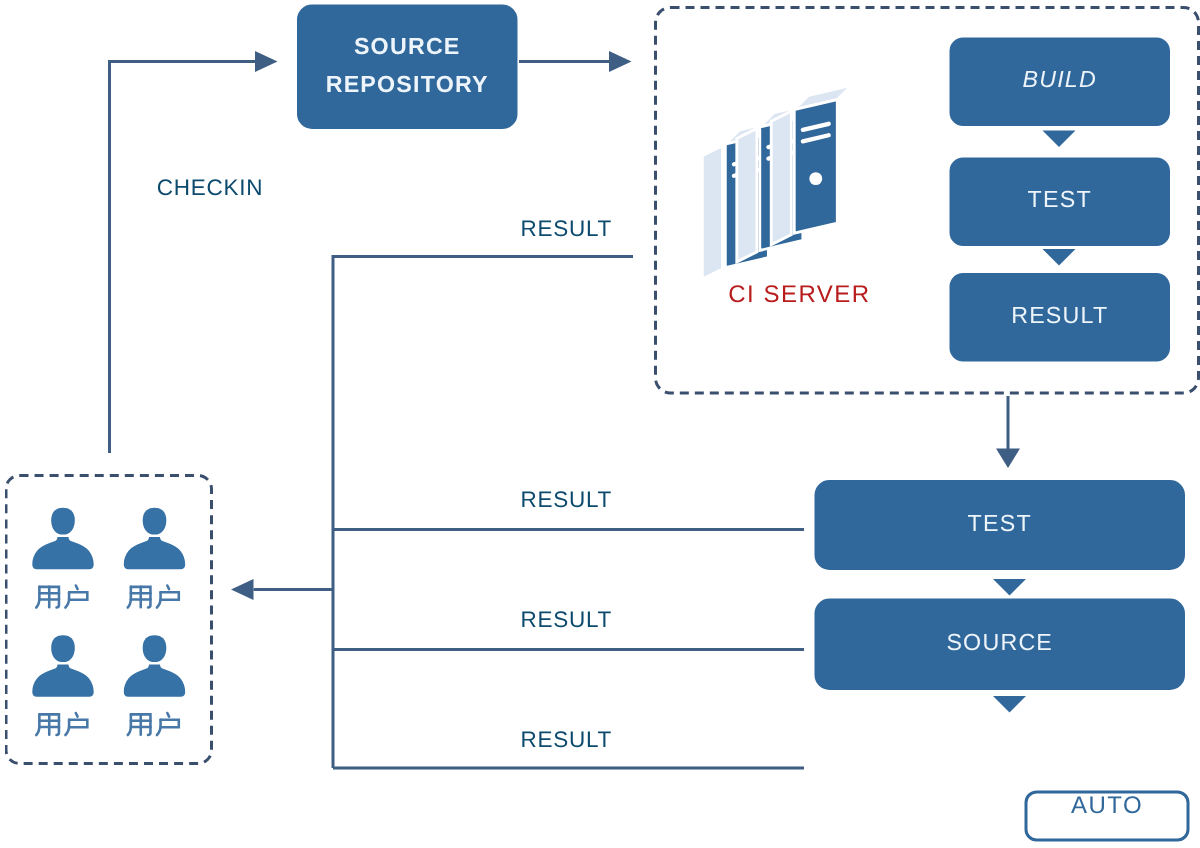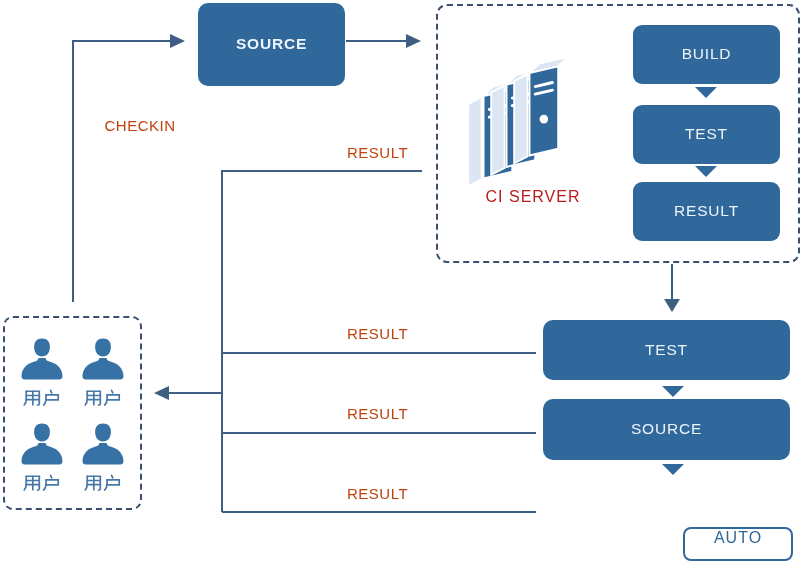--- a/index.html
+++ b/index.html
@@ -10,26 +10,26 @@
   svg.layer{position:absolute;left:0;top:0;width:800px;height:565px;pointer-events:none;}
   .node{
     position:absolute;background:#31689B;border-radius:9px;color:#EDF4FA;
     display:flex;align-items:center;justify-content:center;text-align:center;
     font-size:15.5px;letter-spacing:0.8px;line-height:1.55;
   }
   .dashed{
     position:absolute;border:2px dashed #3A4E6E;border-radius:11px;background:transparent;
   }
   .edge-label{
-    position:absolute;color:#c2410c;font-size:15px;letter-spacing:0.5px;white-space:nowrap;
+    position:absolute;color:#0c4a6e;font-size:15px;letter-spacing:0.5px;white-space:nowrap;
   }
   #source-repo{left:198px;top:3px;width:147px;height:83px;border-radius:10px;flex-direction:column;font-weight:bold;}
   #ci-box{left:436px;top:4px;width:360px;height:255px;}
   .ci-step{left:195px;width:147px;height:59px;}
-  #ci-step-0{top:19px;}
+  #ci-step-0{top:19px;font-style:italic;}
   #ci-step-1{top:99px;}
   #ci-step-2{top:176px;}
   #server-icon{position:absolute;left:28px;top:48px;width:104px;height:134px;}
   #ci-server-label{position:absolute;left:10px;top:182px;width:170px;text-align:center;
     color:#b91c1c;font-size:16px;letter-spacing:1px;}
   .env{left:543px;width:247px;height:60px;border-radius:10px;}
   #env-0{top:320px;}
   #env-1{top:399px;height:61px;}
   #env-2{top:478px;height:62px;}
   #auto-badge{
@@ -108,20 +108,21 @@
         <path d="M11.8,2.5 V17.5"></path>
         <path d="M31.5,1.5 L32.8,4.2"></path>
         <path d="M26.5,6.5 H40 V12 H26.5"></path>
         <path d="M26.5,6.5 V11 Q26.5,15.2 23.8,17.8"></path>
       </g>
     </defs>
   </svg>
 
   <div id="source-repo" class="node z1">
     <span>SOURCE</span>
+    <span>REPOSITORY</span>
   </div>
 
   <div id="ci-box" class="dashed z1">
     <svg id="server-icon" viewBox="0 0 108 140">
       <use href="#tower" transform="translate(2,30)"></use>
       <use href="#tower" transform="translate(26,18)"></use>
       <use href="#tower" transform="translate(50,6)"></use>
     </svg>
     <div id="ci-server-label">CI SERVER</div>
     <div id="ci-step-0" class="node ci-step">

